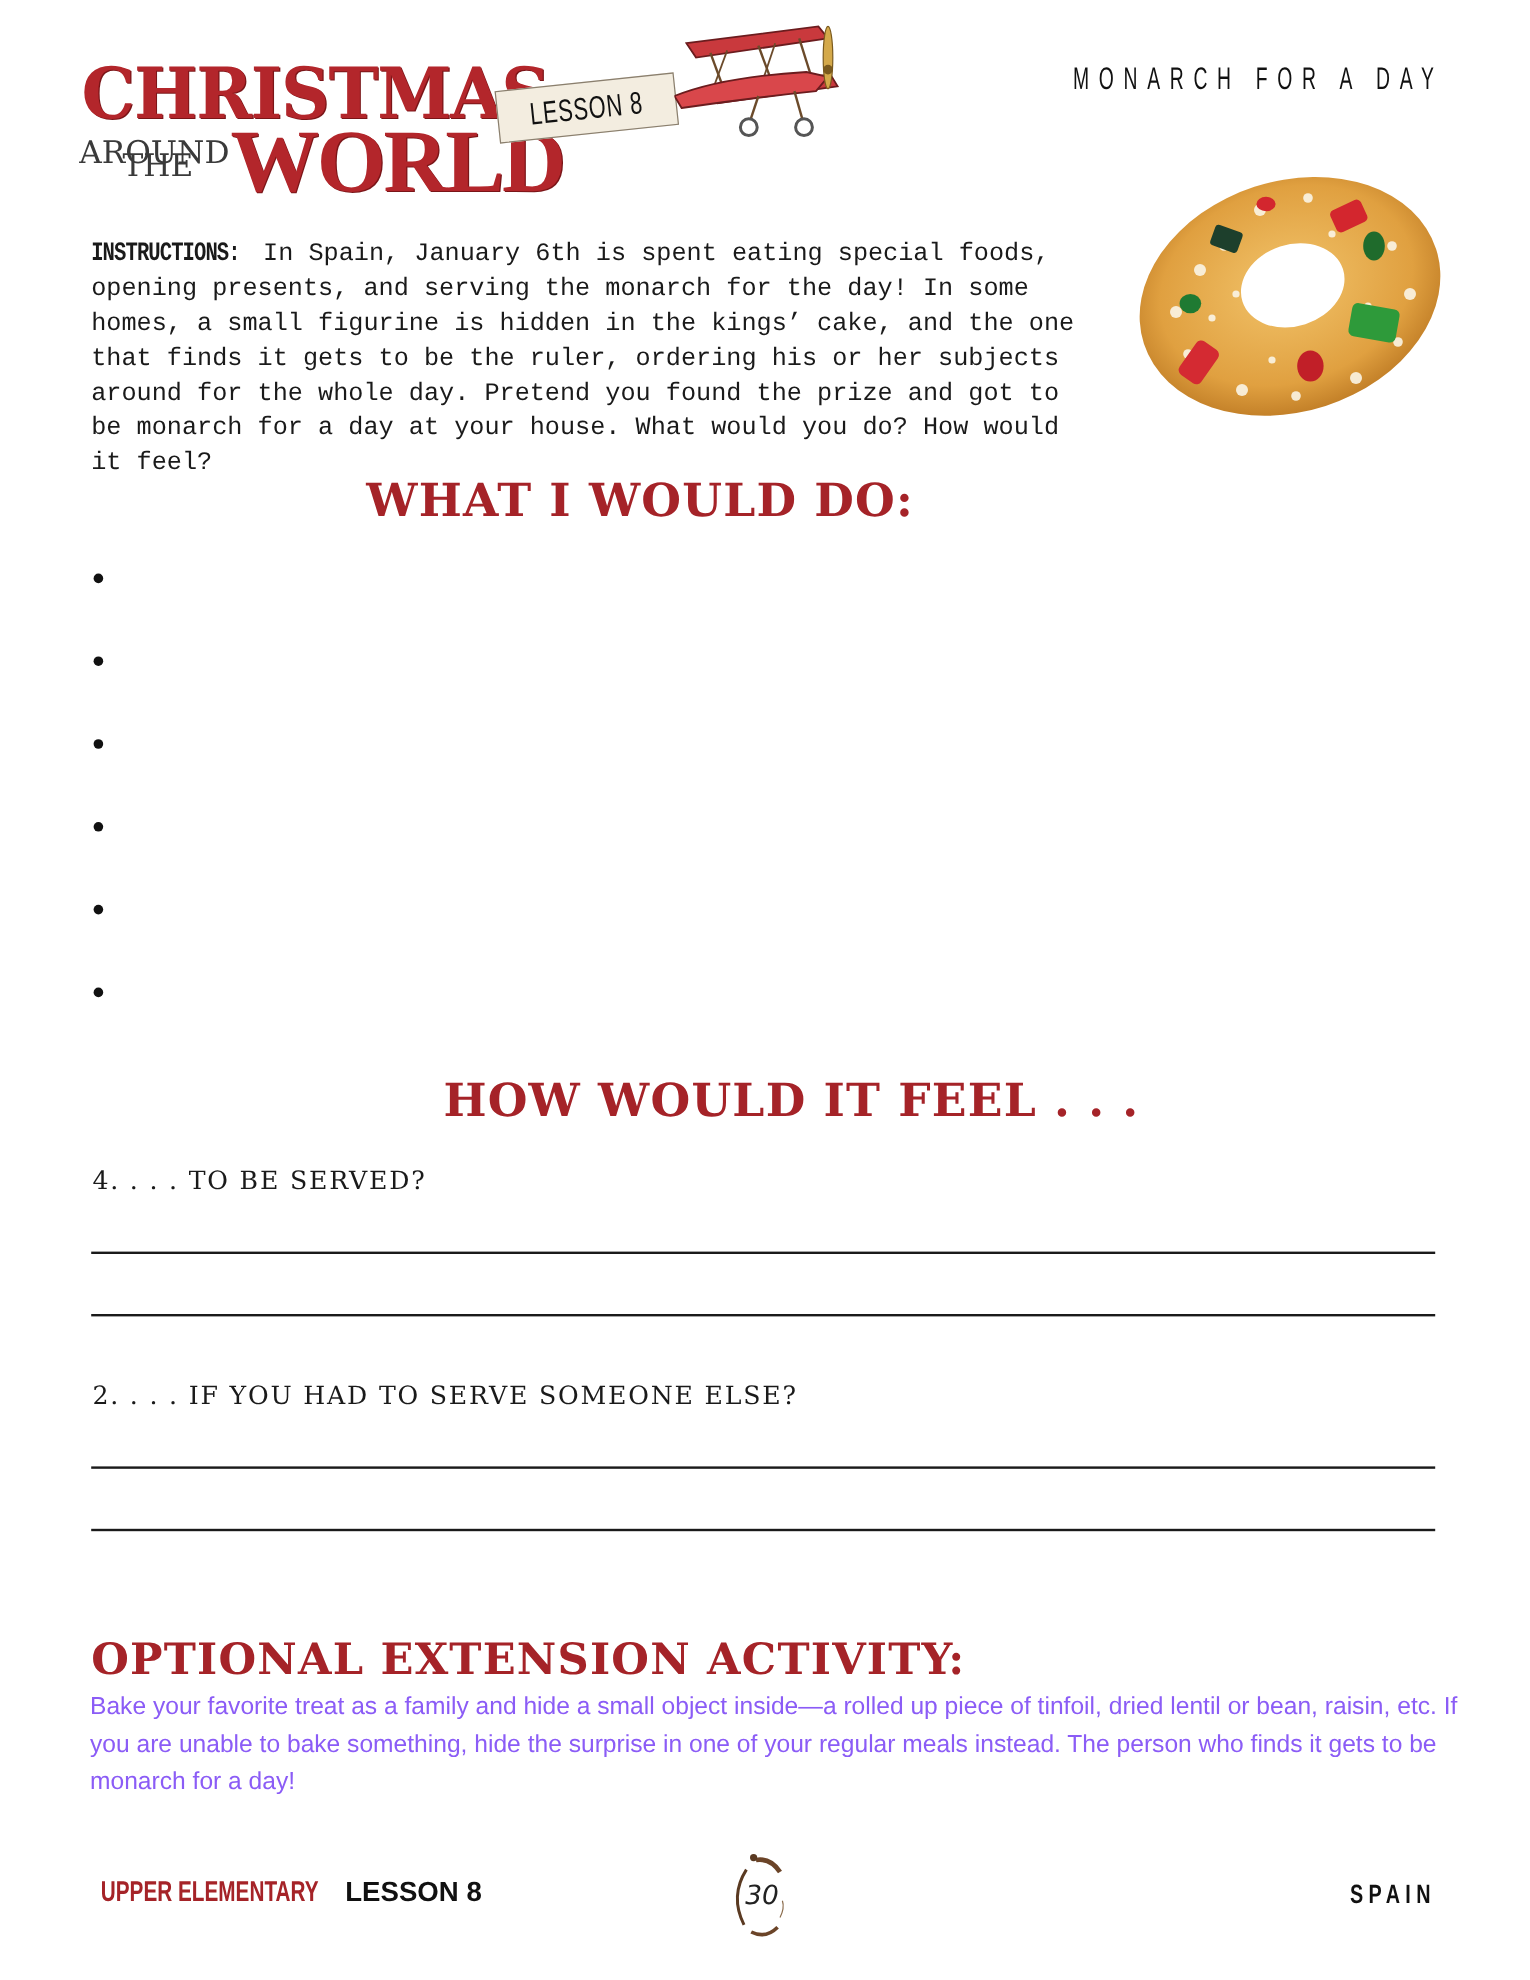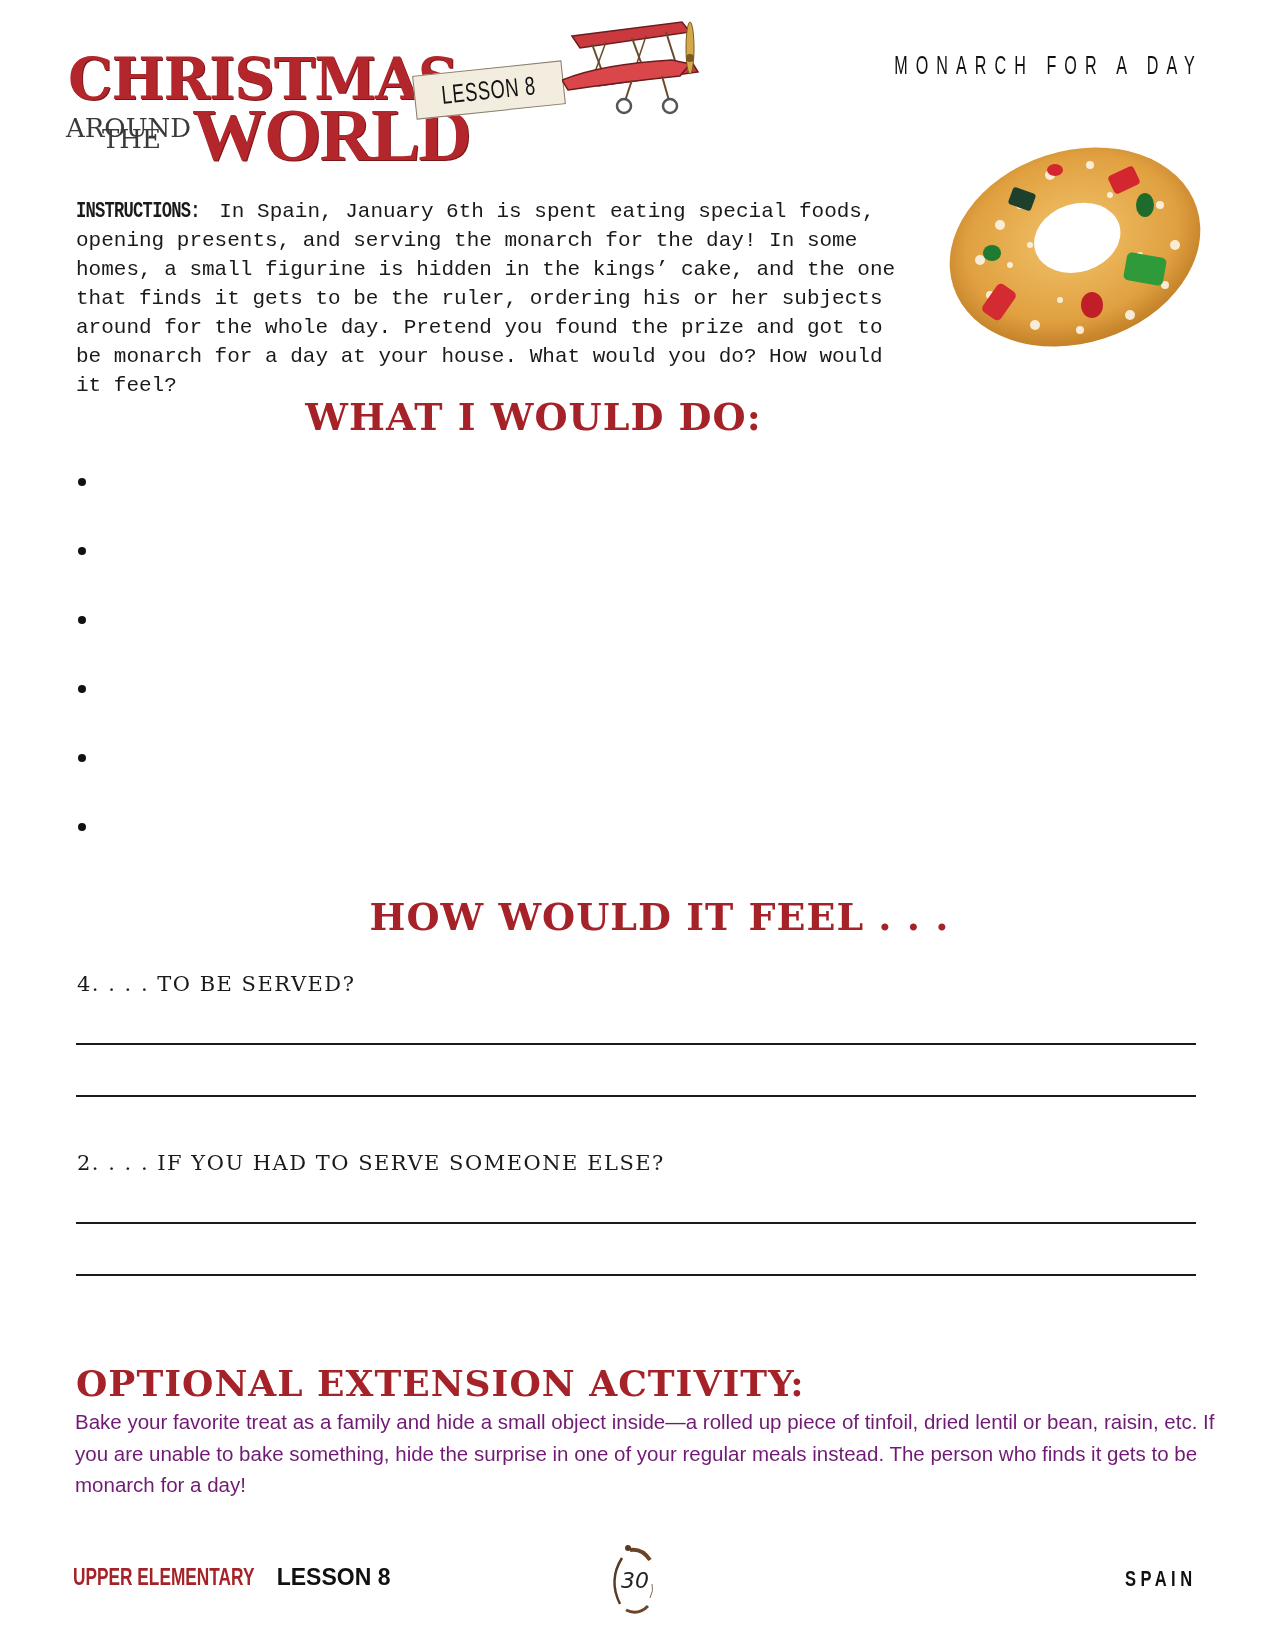--- a/index.html
+++ b/index.html
@@ -27,23 +27,23 @@
   .section-heading { font-family: "DejaVu Serif", serif; font-weight: bold; color: #a52328; letter-spacing: 1px; text-align: center; white-space: nowrap; }
   .h-what { left: 0; width: 1067px; top: 394px; font-size: 38px; padding-left: 0px; }
   .h-how { left: 0; width: 1275px; top: 894px; font-size: 38px; margin-left: 22px; }
   .h-optional { left: 76px; top: 1362px; font-size: 36px; text-align: right; }
 
   .bullet { left: 78px; width: 8px; height: 8px; border-radius: 50%; background: #111; }
 
   .question { left: 77px; font-family: "DejaVu Serif", serif; font-size: 21px; letter-spacing: 1.5px; color: #1a1a1a; white-space: nowrap; }
   .answer-line { left: 76px; width: 1120px; height: 2px; background: #1a1a1a; }
 
-  .optional-body { left: 75px; top: 1406px; width: 1140px; font-family: "Liberation Sans", sans-serif; font-size: 20.5px; line-height: 31.5px; color: #701a75; }
+  .optional-body { left: 75px; top: 1406px; width: 1140px; font-family: "Liberation Sans", sans-serif; font-size: 20.5px; line-height: 31.5px; color: #8b5cf6; }
 
-  .footer-left { left: 73px; top: 1565px; white-space: nowrap; font-size: 24px; line-height: 1; text-align: center; }
+  .footer-left { left: 84px; top: 1565px; white-space: nowrap; font-size: 24px; line-height: 1; text-align: center; }
   .footer-red { font-family: "Liberation Sans", sans-serif; font-weight: bold; color: #a52328; display: inline-block; transform: scaleX(0.72); transform-origin: left center; margin-right: -55px; }
   .footer-black { font-family: "Liberation Sans", sans-serif; font-weight: bold; color: #111; font-size: 23px; }
   .page-num-wrap { left: 600px; top: 1540px; width: 70px; height: 80px; }
   .page-num { position: absolute; left: 0; top: 0; width: 70px; height: 80px; display: flex; align-items: center; justify-content: center; font-family: "DejaVu Sans", sans-serif; font-size: 22px; color: #222; font-style: italic; }
   .footer-right { right: 78px; top: 1566px; font-family: "Liberation Sans", sans-serif; font-weight: bold; font-size: 22px; letter-spacing: 6px; color: #111; transform: scaleX(0.75); transform-origin: right center; }
 </style>
 </head>
 <body>
 
 <div class="abs logo">

